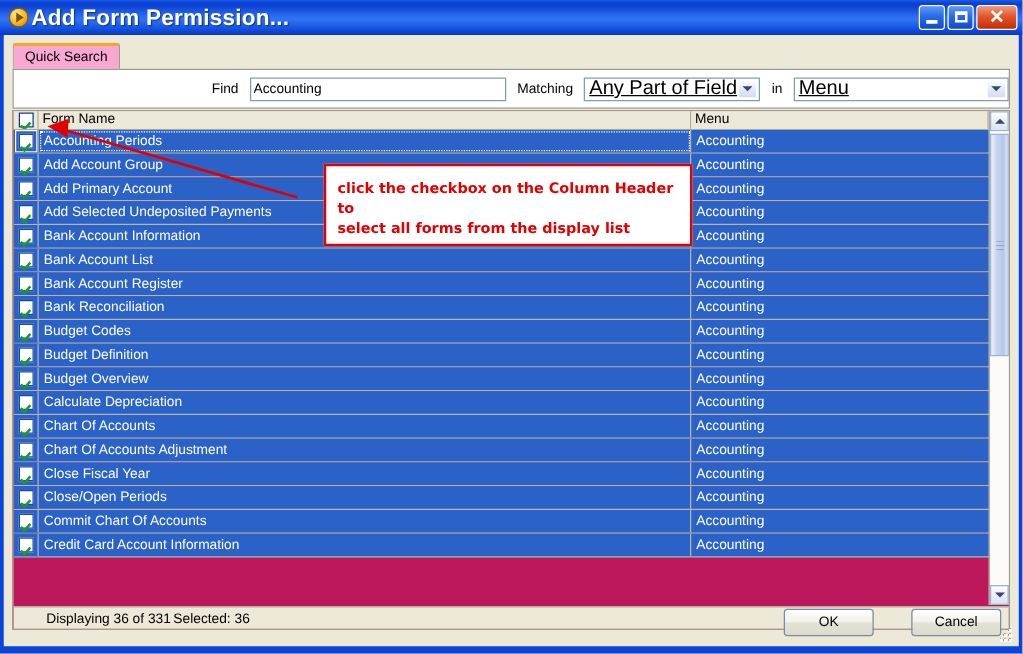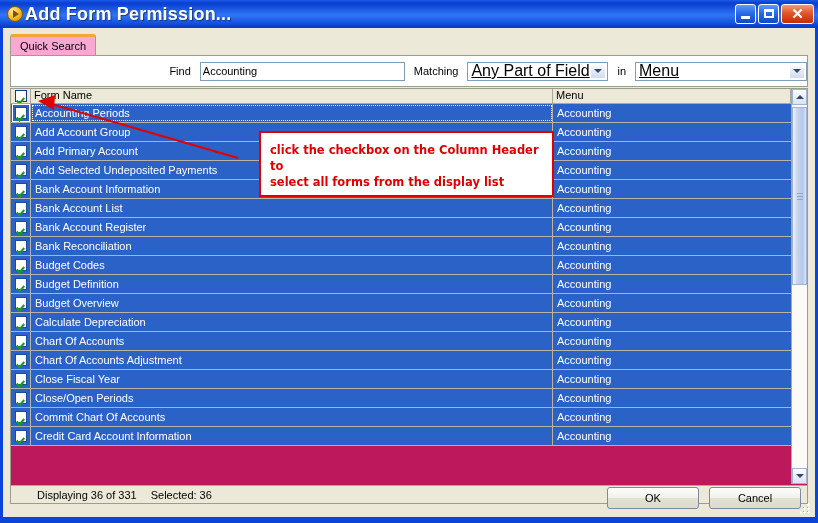--- a/index.html
+++ b/index.html
@@ -371,33 +371,33 @@
     height: 18px;
     background: #ece9d8;
     border-top: 1px solid #aca899;
     box-sizing: border-box;
     display: flex;
     align-items: center;
     font-size: 11px;
     color: #000000;
   }
   .gridstatus .s1 { margin-left: 26px; }
-  .gridstatus .s2 { margin-left: 14px; }
+  .gridstatus .s2 { margin-left: 2px; }
 
   
   .btnbar {
     position: absolute;
     left: 0; bottom: 6px;
     width: 812px;
     height: 24px;
   }
   .btn {
     position: absolute;
     top: 0;
-    width: 92px;
+    width: 72px;
     height: 22px;
     background: linear-gradient(to bottom, #fefefe 0%, #f2f1ea 48%, #e3e1d4 52%, #dedbcc 100%);
     border: 1px solid #7b8a9e;
     border-radius: 3px;
     box-sizing: border-box;
     font-family: "Liberation Sans", sans-serif;
     font-size: 11px;
     color: #000000;
     text-align: center;
     line-height: 20px;

